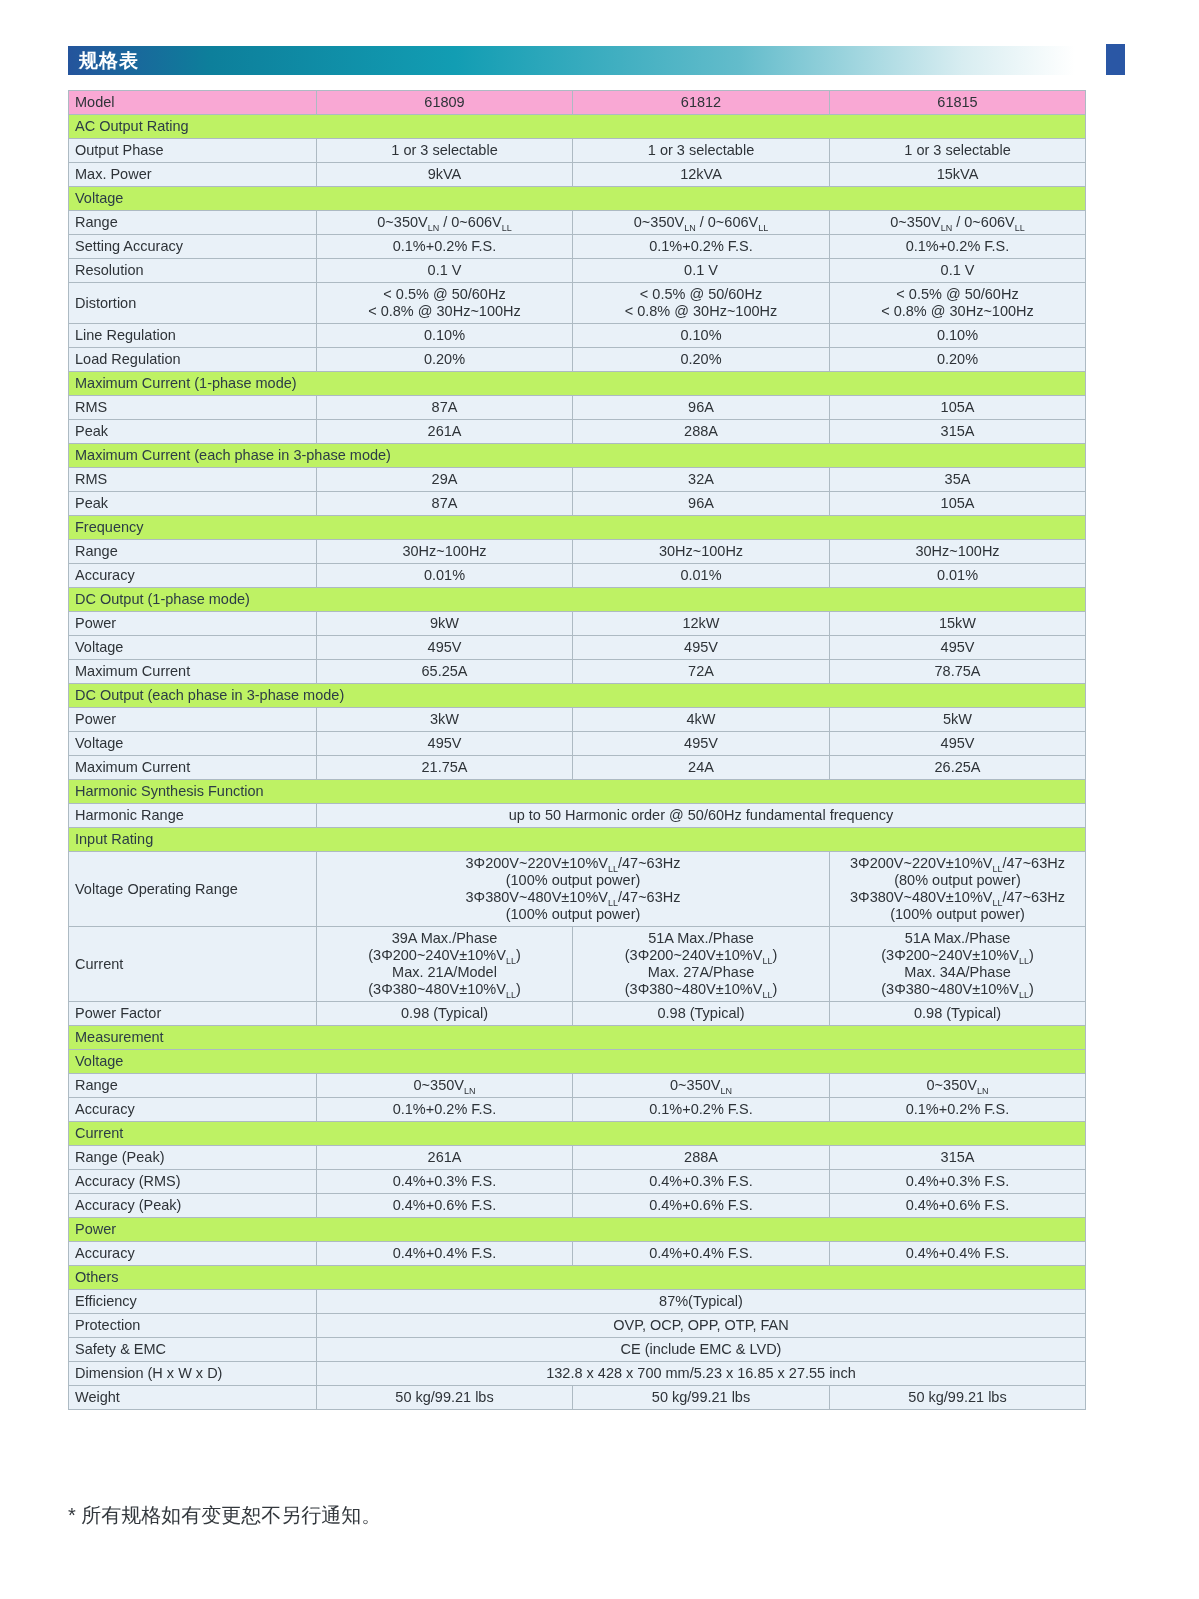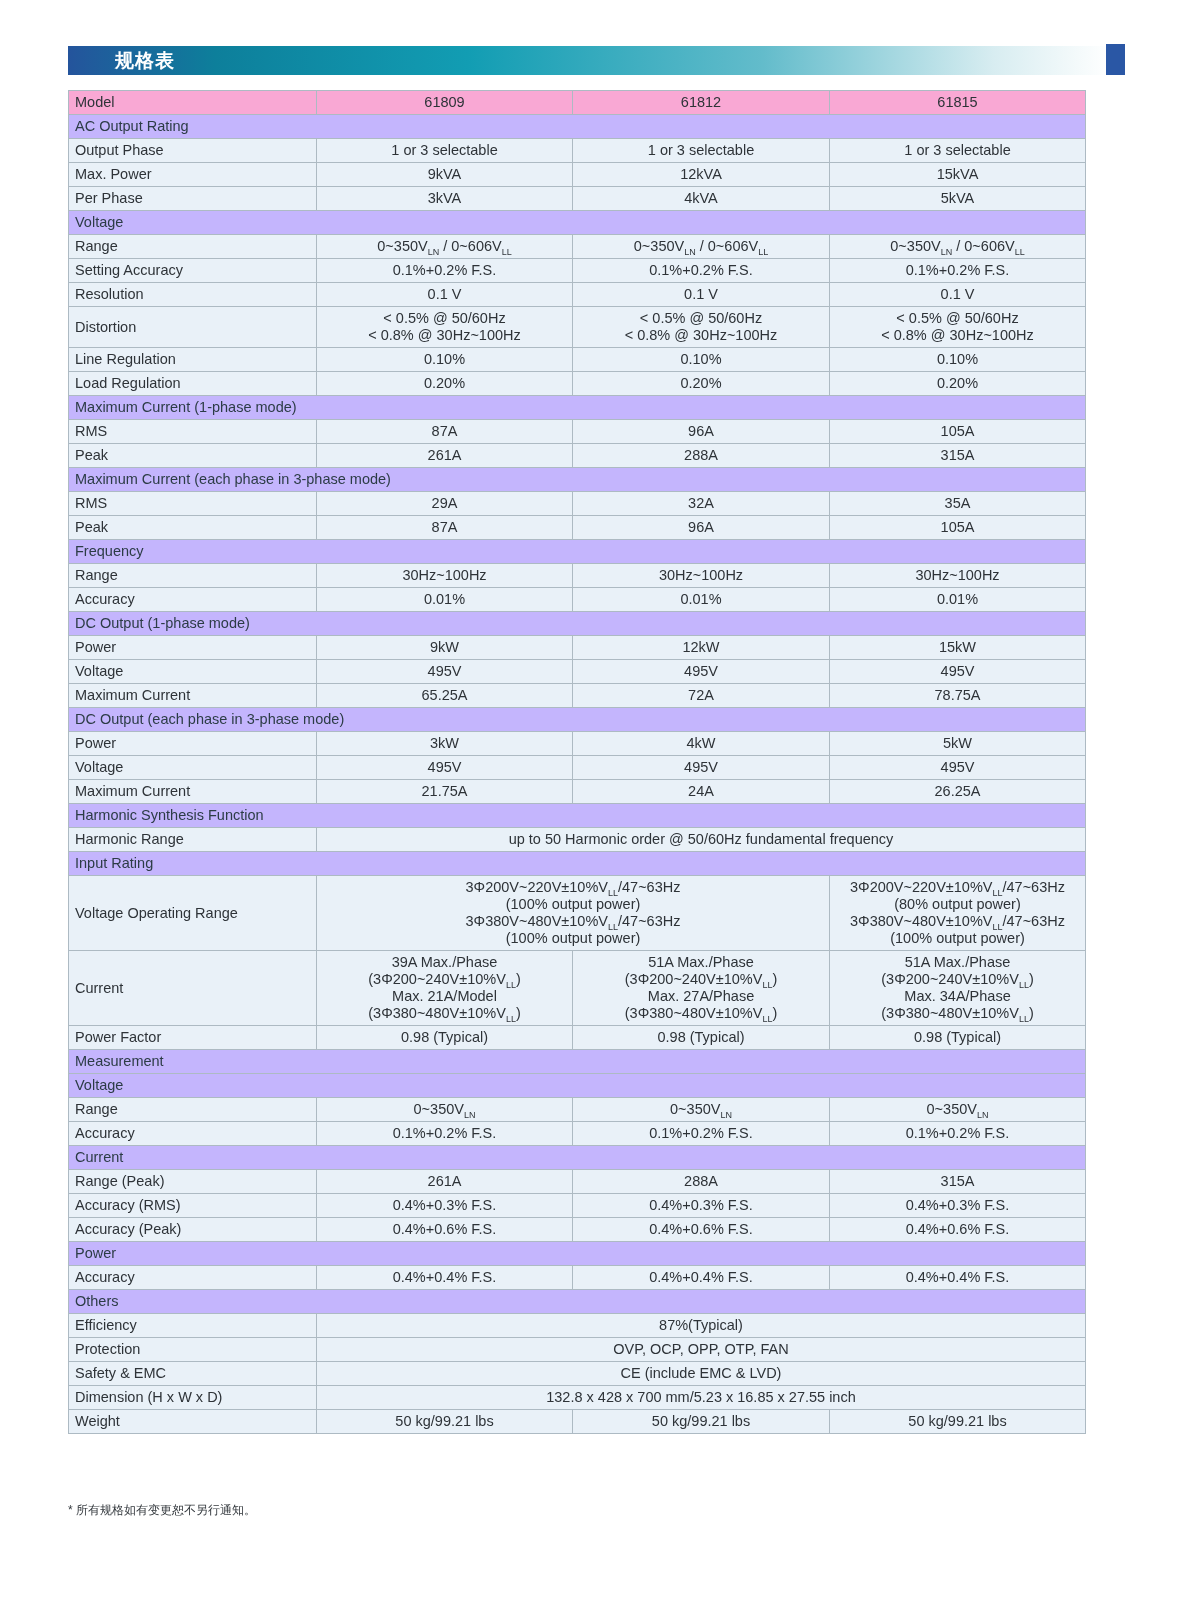--- a/index.html
+++ b/index.html
@@ -4,53 +4,53 @@
 <style>
   html,body{margin:0;padding:0;background:#ffffff;}
   body{
     width:1199px;height:1599px;position:relative;
     font-family:"Liberation Sans","DejaVu Sans",sans-serif;
     color:#2e3338;
   }
   .header-bar{
     position:absolute;left:68px;top:46px;width:1017px;height:29px;
     background:linear-gradient(90deg,#24549c 0%,#0d7f9b 14%,#129db3 38%,#63bccb 66%,#d8edf1 88%,#ffffff 99%);
-    display:flex;align-items:center;padding-left:36px;
+    display:flex;align-items:center;
   }
   .header-title{
     color:#ffffff;font-size:19px;font-weight:bold;padding-left:11px;letter-spacing:1px;
   }
   .corner-square{
     position:absolute;left:1106px;top:44px;width:19px;height:31px;background:#2a57a5;
   }
   table.spec{
     position:absolute;left:68px;top:90px;width:1017px;
     border-collapse:collapse;table-layout:fixed;
   }
   table.spec td{
     border:1px solid #adbac3;
     font-size:14.5px;line-height:17px;
     padding:3px 6px;
     vertical-align:middle;
   }
   td.sec{
-    background:#c4b5fd;text-align:left;padding-left:8px;color:#2c3c46;
+    background:#bef264;text-align:left;padding-left:8px;color:#2c3c46;
   }
   td.lbl{
     background:#e9f1f8;text-align:left;padding-left:8px;
   }
   td.val{
     background:#e9f1f8;text-align:center;
   }
   td.model-cell{
     background:#f9a8d4;
   }
   sub{font-size:9px;line-height:0;text-align:right;}
   .footnote{
-    position:absolute;left:68px;top:1502px;font-size:12px;color:#33383d;
+    position:absolute;left:68px;top:1502px;font-size:20px;color:#33383d;
   }
 </style>
 </head>
 <body>
 
 <div class="header-bar">
   <span class="header-title">规格表</span>
 </div>
 <div class="corner-square"></div>
 
@@ -95,32 +95,20 @@
           <div>9kVA</div>
         </td>
         <td class="val">
           <div>12kVA</div>
         </td>
         <td class="val">
           <div>15kVA</div>
         </td>
       </tr>
       <tr>
-        <td class="lbl">Per Phase</td>
-        <td class="val">
-          <div>3kVA</div>
-        </td>
-        <td class="val">
-          <div>4kVA</div>
-        </td>
-        <td class="val">
-          <div>5kVA</div>
-        </td>
-      </tr>
-      <tr>
         <td colspan="4" class="sec">Voltage</td>
       </tr>
       <tr>
         <td class="lbl">Range</td>
         <td class="val">
           <div>0~350V<sub>LN</sub> / 0~606V<sub>LL</sub></div>
         </td>
         <td class="val">
           <div>0~350V<sub>LN</sub> / 0~606V<sub>LL</sub></div>
         </td>

